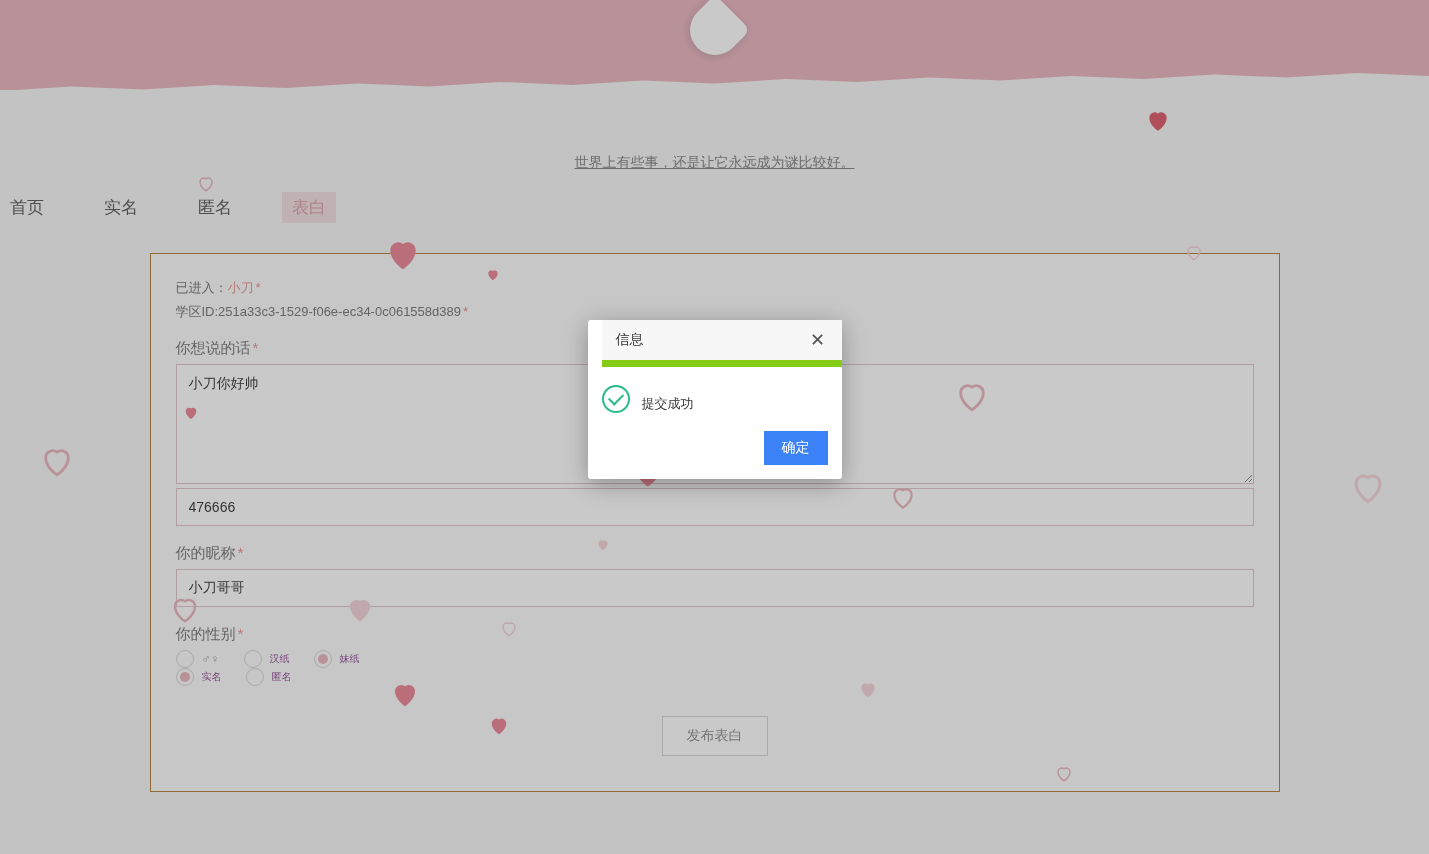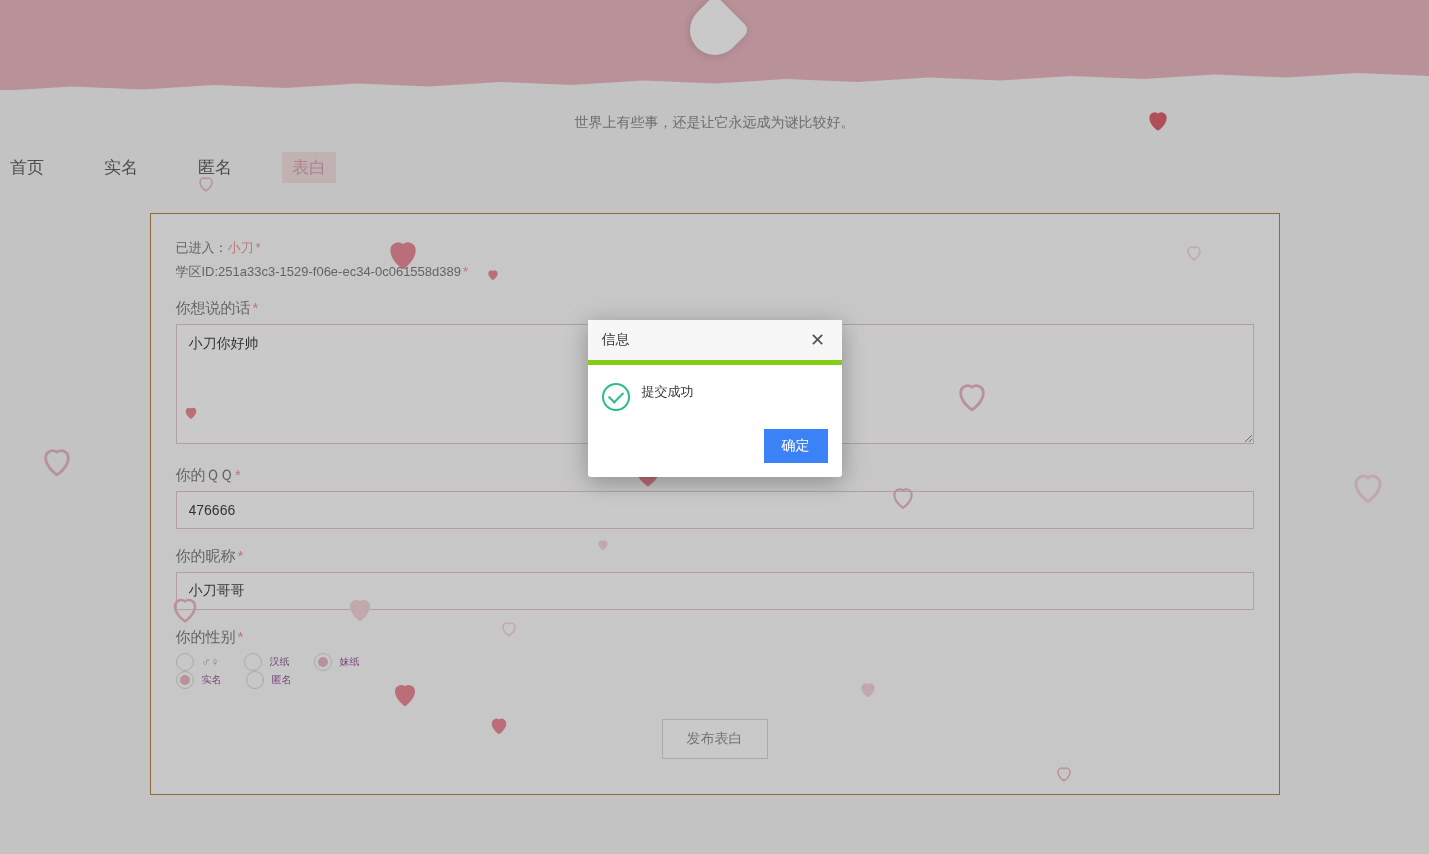--- a/index.html
+++ b/index.html
@@ -1,44 +1,44 @@
 <!DOCTYPE html>
 <html><head>
 <meta charset="utf-8">
 <style>
 *{box-sizing:border-box;margin:0;padding:0;}
 body{font-family:"Microsoft YaHei","PingFang SC",Arial,sans-serif;background:#f5f5f5;color:#333;position:relative;overflow:hidden;width:1429px;height:854px;}
 .header-bg{width:100%;height:90px;background:#e5a3b0;position:relative;}
 .header-bg::after{content:'';position:absolute;bottom:-1px;left:0;right:0;height:30px;background:#f5f5f5;clip-path:polygon(0 100%,100% 100%,100% 50%,95% 40%,90% 55%,85% 45%,80% 60%,75% 50%,70% 65%,65% 55%,60% 70%,55% 60%,50% 75%,45% 65%,40% 80%,35% 70%,30% 85%,25% 75%,20% 90%,15% 80%,10% 95%,5% 85%,0 100%);}
 .header-heart{position:absolute;top:5px;left:50%;transform:translateX(-50%);width:50px;height:50px;background:#fff;border-radius:8px 8px 50% 50%;transform:translateX(-50%) rotate(45deg);box-shadow:0 2px 10px rgba(0,0,0,0.2);}
-.tagline{text-align:center;color:#666;font-size:14px;margin:24px 0 20px;}
+.tagline{text-align:center;color:#666;font-size:14px;margin:64px 0 20px;text-decoration:underline;}
 .nav{display:flex;justify-content:flex-start;gap:40px;margin-bottom:30px;}
 .nav-item{font-size:17px;color:#333;cursor:pointer;padding:4px 10px;}
 .nav-item.active{background:#f0d7db;color:#d48a97;}
 .card{max-width:1130px;margin:0 auto;border:1px solid #a16207;background:#fcfcfc;padding:25px;}
 .info-line{font-size:13px;color:#555;margin-bottom:6px;}
 .info-line .name{color:#e57373;}
 .red-star{color:#e57373;margin-left:2px;}
 .field-label{font-size:15px;color:#555;margin:18px 0 6px;}
 textarea,input[type=text]{width:100%;border:1px solid #d9b8bd;padding:10px 12px;font-size:14px;font-family:inherit;background:#fff;resize:vertical;}
 textarea{height:120px;}
 .radio-row{display:flex;align-items:center;gap:8px;}
 .radio{width:18px;height:18px;border:1px solid #ccc;border-radius:50%;display:inline-flex;align-items:center;justify-content:center;cursor:pointer;}
 .radio.selected::after{content:'';width:10px;height:10px;border-radius:50%;background:#e5a3b0;display:block;}
 .radio-label{font-size:10px;color:#701a75;margin-right:16px;}
 .radio-symbol{font-size:12px;color:#888;margin-right:16px;}
 .submit-btn{display:block;margin:30px auto 10px;padding:10px 24px;border:1px solid #ccc;background:#fff;font-size:14px;cursor:pointer;color:#737373;}
 
 
 .overlay{position:fixed;inset:0;background:rgba(120,120,120,0.4);display:flex;align-items:flex-start;justify-content:center;padding-top:320px;}
 .modal{width:254px;background:#fff;border-radius:3px;box-shadow:0 5px 25px rgba(0,0,0,0.3);}
-.modal-header{display:flex;align-items:center;justify-content:space-between;padding:10px 14px;background:#f7f7f7;border-bottom:5px solid #84cc16;}
+.modal-header{display:flex;align-items:center;justify-content:space-between;padding:10px 14px;background:#f7f7f7;border-bottom:7px solid #84cc16;margin-left:14px;}
 .modal-title{font-size:14px;color:#333;}
 .modal-close{width:20px;height:20px;display:flex;align-items:center;justify-content:center;cursor:pointer;font-size:18px;color:#555;}
-.modal-body{padding:18px 14px;display:flex;align-items:flex-start;gap:12px;}
+.modal-body{padding:18px 14px;display:flex;align-items:flex-end;gap:12px;}
 .check-icon{width:28px;height:28px;border:2px solid #2bbc8a;border-radius:50%;display:flex;align-items:center;justify-content:center;}
 .check-icon::after{content:'';width:12px;height:7px;border-left:2px solid #2bbc8a;border-bottom:2px solid #2bbc8a;transform:rotate(-45deg);margin-top:-3px;}
 .modal-msg{font-size:13px;color:#333;}
 .modal-footer{padding:0 14px 14px;text-align:right;}
 .modal-ok{background:#3b82f6;color:#fff;border:none;padding:8px 18px;font-size:14px;cursor:pointer;}
 
 
 .heart{position:absolute;pointer-events:none;}
 .heart svg{display:block;}
 </style>
@@ -64,23 +64,20 @@
   </div>
   <div class="info-line">
     <span>学区ID:251a33c3-1529-f06e-ec34-0c061558d389</span><span class="red-star">*</span>
   </div>
 
   <div class="field-label">
     <span>你想说的话</span><span class="red-star">*</span>
   </div>
   <textarea style="">小刀你好帅</textarea>
 
-  <div class="field-label">
-    <span>你的ＱＱ</span><span class="red-star">*</span>
-  </div>
   <input type="text" value="476666" style="">
 
   <div class="field-label">
     <span>你的昵称</span><span class="red-star">*</span>
   </div>
   <input type="text" value="小刀哥哥" style="">
 
   <div class="field-label">
     <span>你的性别</span><span class="red-star">*</span>
   </div>

